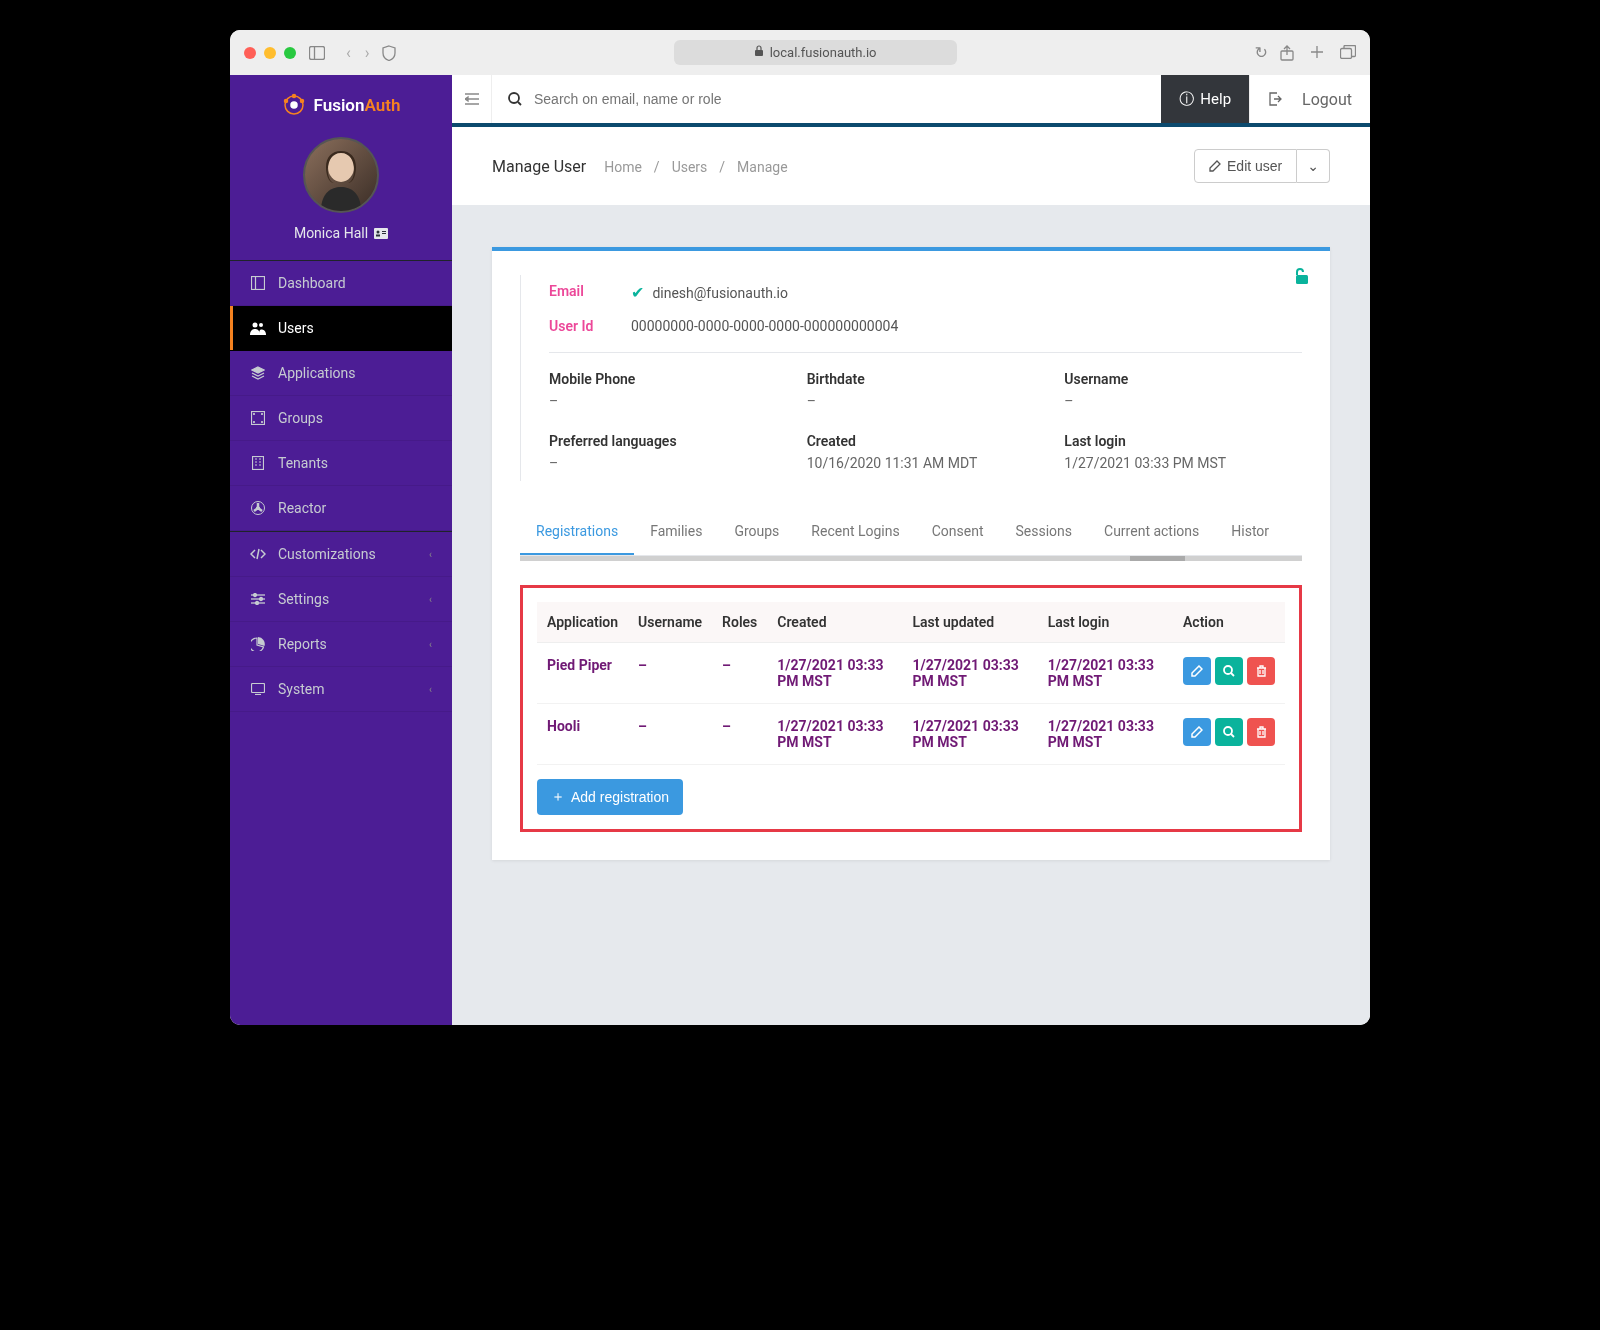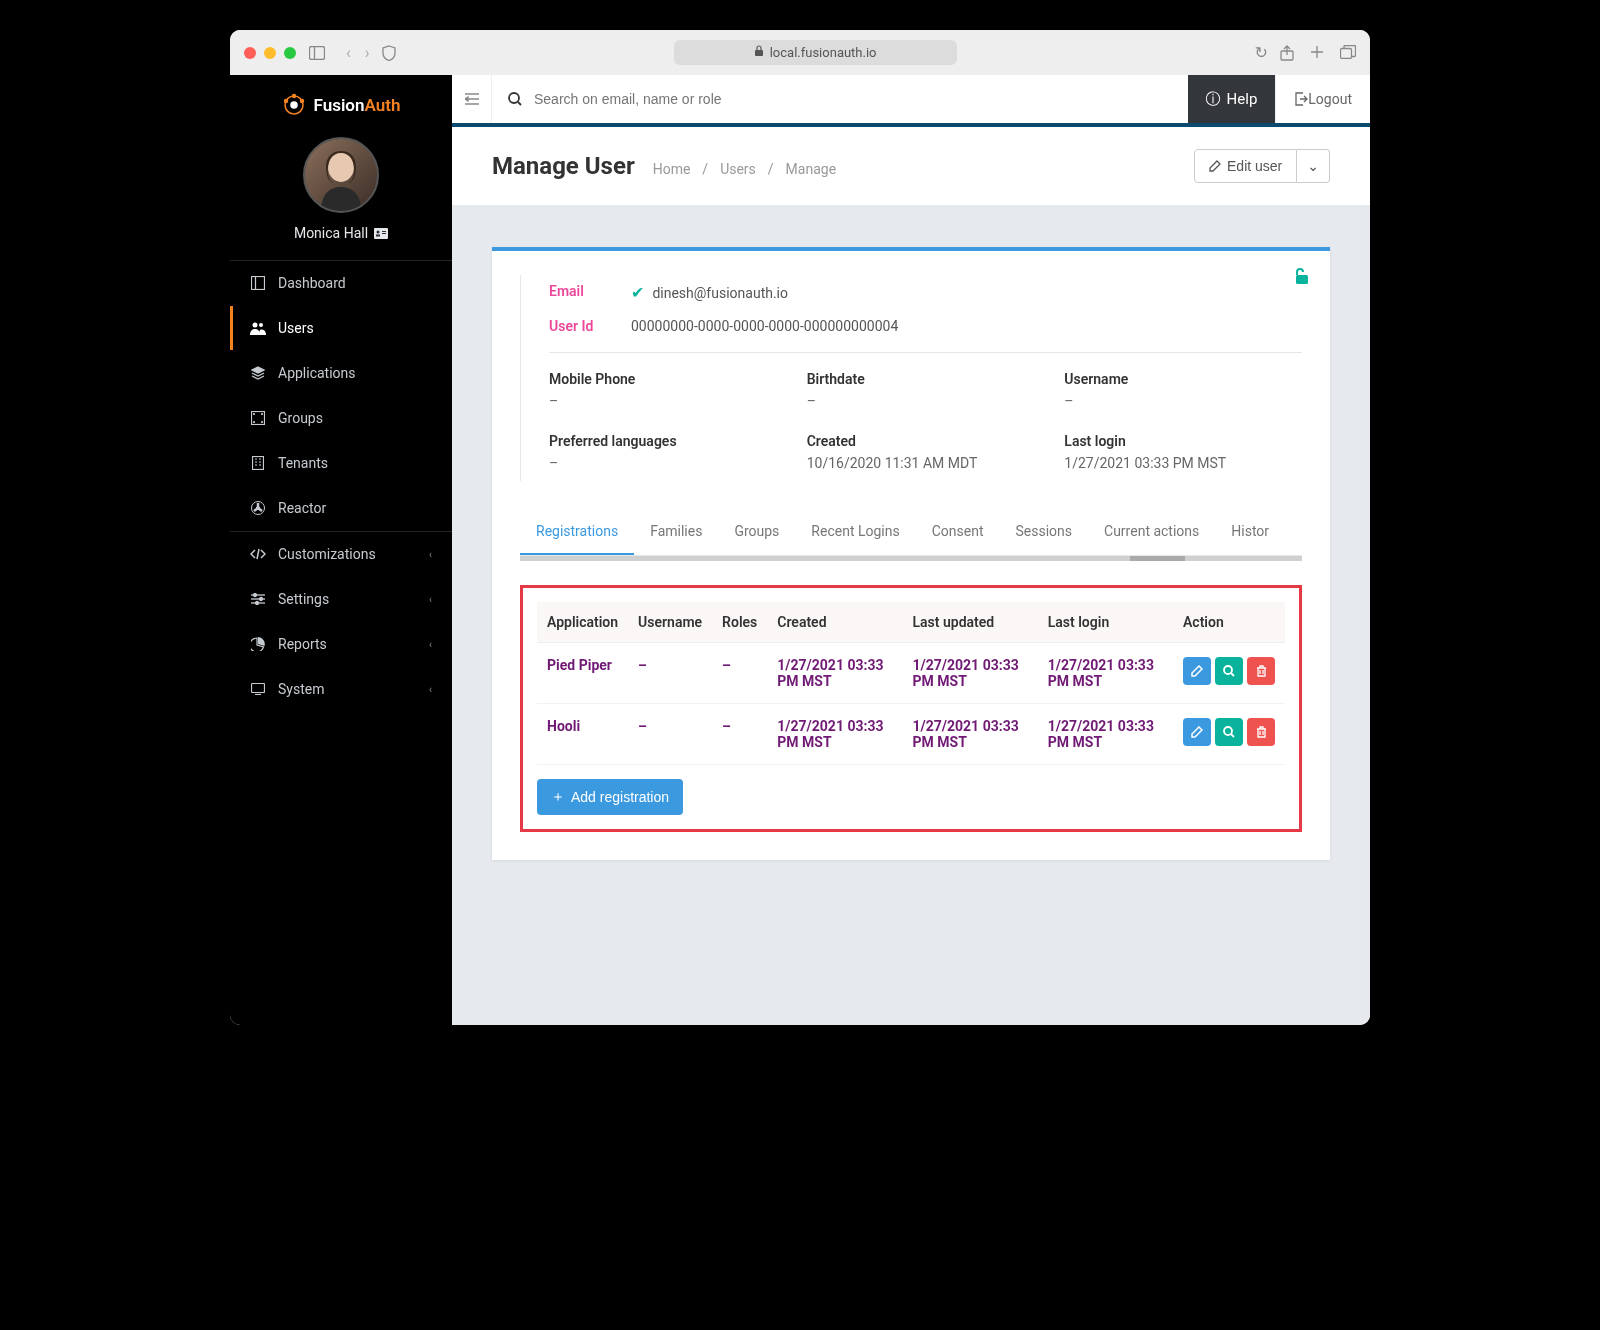--- a/index.html
+++ b/index.html
@@ -19,21 +19,21 @@
 .addr { flex: 1; display: flex; justify-content: center; }
 .addr-inner { background: #dcdcdc; border-radius: 6px; padding: 5px 80px; display: flex; align-items: flex-start; gap: 6px; color: #555; font-size: 13px; }
 .addr-shield { margin-right: 40px; color: #888; }
 .addr-reload { margin-left: 60px; color: #888; }
 .chrome-right { display: flex; gap: 16px; color: #888; }
 
 
 .app { display: flex; min-height: 950px; }
 
 
-.sidebar { width: 222px; background: #000000; color: #c6cbd1; display: flex; flex-direction: column; }
+.sidebar { width: 222px; background: #4c1d95; color: #c6cbd1; display: flex; flex-direction: column; }
 .brand { padding: 18px 20px 12px; display: flex; align-items: center; gap: 8px; justify-content: center; }
 .brand-logo { width: 24px; height: 24px; }
 .brand-text { font-size: 17px; font-weight: 600; color: #fff; }
 .brand-text .a { color: #f58220; }
 .profile { text-align: center; padding: 8px 0 18px; }
 .profile-img { width: 76px; height: 76px; border-radius: 50%; border: 2px solid #555; margin: 0 auto 10px; overflow: hidden; background: linear-gradient(135deg,#8b6f5c,#3a2d26); display: flex; align-items: flex-end; justify-content: center; }
 .profile-img svg { width: 70px; height: 70px; }
 .profile-name { font-size: 14px; color: #e5e7eb; display: inline-flex; align-items: center; gap: 6px; }
 .nav { border-top: 1px solid #1f232a; }
 .nav-item { display: flex; align-items: center; gap: 12px; padding: 14px 20px; font-size: 14px; cursor: pointer; border-bottom: 1px solid rgba(0,0,0,0.08); position: relative; }
@@ -43,24 +43,24 @@
 .nav-icon { width: 16px; height: 16px; display: inline-flex; align-items: center; justify-content: center; }
 .nav-section-divider { border-top: 1px solid #1f232a; }
 
 
 .main { flex: 1; background: #e6e9ed; display: flex; flex-direction: column; }
 .topbar { background: #fff; border-bottom: 4px solid #0c4a6e; display: flex; align-items: stretch; height: 52px; }
 .topbar .toggle { width: 40px; display: flex; align-items: center; justify-content: center; color: #888; border-right: 1px solid #eee; }
 .topbar .search { flex: 1; display: flex; align-items: center; padding: 0 16px; color: #888; gap: 12px; }
 .topbar .search input { border: none; outline: none; font-size: 14px; flex: 1; }
 .topbar .help { background: #33363b; color: #fff; padding: 0 18px; display: flex; align-items: center; gap: 6px; font-size: 15px; }
-.topbar .logout { padding: 0 18px; display: flex; align-items: center; gap: 0; color: #666; font-size: 14px; border-left: 1px solid #eee; }
+.topbar .logout { padding: 0 18px; display: flex; align-items: center; gap: 20px; color: #666; font-size: 16px; border-left: 1px solid #eee; }
 
 .page-head { background: #fff; padding: 22px 40px; display: flex; align-items: center; justify-content: space-between; }
-.page-head h1 { font-size: 24px; font-weight: 700; color: #333; }
+.page-head h1 { font-size: 16px; font-weight: 400; color: #333; }
 .page-head .crumbs { display: inline-flex; gap: 12px; color: #999; font-size: 14px; margin-left: 14px; }
 .page-head .edit-group { display: flex; }
 .btn { border: 1px solid #ccc; background: #fff; padding: 8px 14px; font-size: 14px; color: #555; display: inline-flex; align-items: center; gap: 6px; cursor: pointer; }
 .btn.left { border-radius: 4px 0 0 4px; }
 .btn.right { border-radius: 0 4px 4px 0; border-left: none; padding: 8px 10px; }
 
 .content { padding: 42px 40px; }
 .card { background: #fff; border-top: 4px solid #3b99e0; box-shadow: 0 1px 3px rgba(0,0,0,0.08); }
 .card-body { padding: 24px 28px 8px; position: relative; }
 .unlock { position: absolute; top: 16px; right: 20px; color: #0ab39c; font-size: 18px; }

